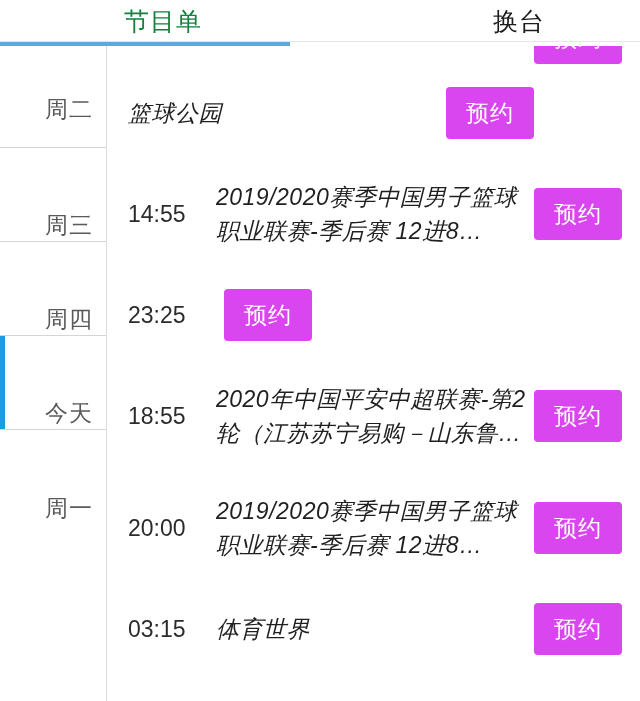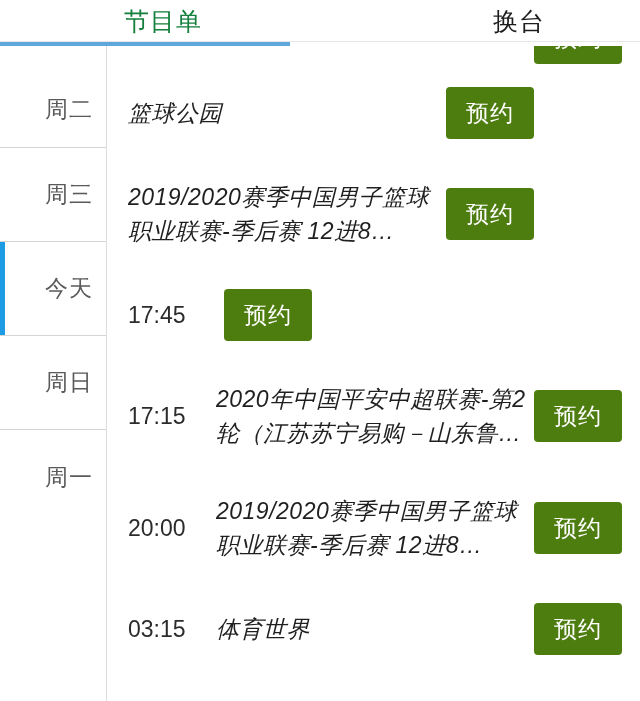--- a/index.html
+++ b/index.html
@@ -82,21 +82,21 @@
     background: #ffffff;
     border-right: 1px solid #dcdcdc;
     box-sizing: border-box;
   }
   .day-item {
     position: relative;
     height: 94px;
     box-sizing: border-box;
     border-bottom: 1px solid #d5d5d5;
     display: flex;
-    align-items: center;
+    align-items: flex-end;
     justify-content: flex-end;
     padding-right: 13px;
   }
   .day-item:last-child { border-bottom: none; }
   .day-label {
     font-size: 23px;
     color: #5a5a5a;
     letter-spacing: 1px;
     white-space: nowrap;
   }
@@ -169,21 +169,21 @@
     display: -webkit-box;
     font-style: italic;
     -webkit-line-clamp: 2;
     -webkit-box-orient: vertical;
   }
   .book-btn {
     flex: 0 0 auto;
     width: 88px;
     height: 52px;
     margin-left: 8px;
-    background: #4d7c0f;
+    background: #d946ef;
     color: #ffffff;
     border: none;
     border-radius: 4px;
     font-size: 23px;
     font-family: "Liberation Sans", "DejaVu Sans", sans-serif;
     letter-spacing: 1px;
     cursor: pointer;
     padding: 0;
     line-height: 48px;
     text-align: center;
@@ -201,56 +201,57 @@
 
 <div class="content">
 
   <div class="daybar">
     <div class="day-item first">
       <span class="day-label">周二</span>
     </div>
     <div class="day-item">
       <span class="day-label">周三</span>
     </div>
+    <div class="day-item">
+      <span class="day-label">周四</span>
+    </div>
     <div class="day-item active">
       <span class="day-label">今天</span>
-    </div>
-    <div class="day-item">
-      <span class="day-label">周日</span>
     </div>
     <div class="day-item">
       <span class="day-label">周一</span>
     </div>
   </div>
 
   <div class="proglist">
 
     <div class="prog-row clipped">
       <div class="prog-time"></div>
       <div class="prog-title">男子篮球职业联赛 复赛第二...</div>
       <button class="book-btn">预约</button>
     </div>
 
     <div class="prog-row">
       <div class="prog-title">篮球公园</div>
       <button class="book-btn">预约</button>
     </div>
 
     <div class="prog-row tall">
+      <div class="prog-time">14:55</div>
       <div class="prog-title">2019/2020赛季中国男子篮球职业联赛-季后赛 12进8（广...</div>
       <button class="book-btn">预约</button>
     </div>
 
     <div class="prog-row">
-      <div class="prog-time">17:45</div>
-      <button class="book-btn">预约</button>
-    </div>
-
-    <div class="prog-row tall">
-      <div class="prog-time">17:15</div>
+      <div class="prog-time">23:25</div>
+      <button class="book-btn">预约</button>
+    </div>
+
+    <div class="prog-row tall">
+      <div class="prog-time">18:55</div>
       <div class="prog-title">2020年中国平安中超联赛-第2轮（江苏苏宁易购－山东鲁能...</div>
       <button class="book-btn">预约</button>
     </div>
 
     <div class="prog-row tall">
       <div class="prog-time">20:00</div>
       <div class="prog-title">2019/2020赛季中国男子篮球职业联赛-季后赛 12进8（青...</div>
       <button class="book-btn">预约</button>
     </div>
 

